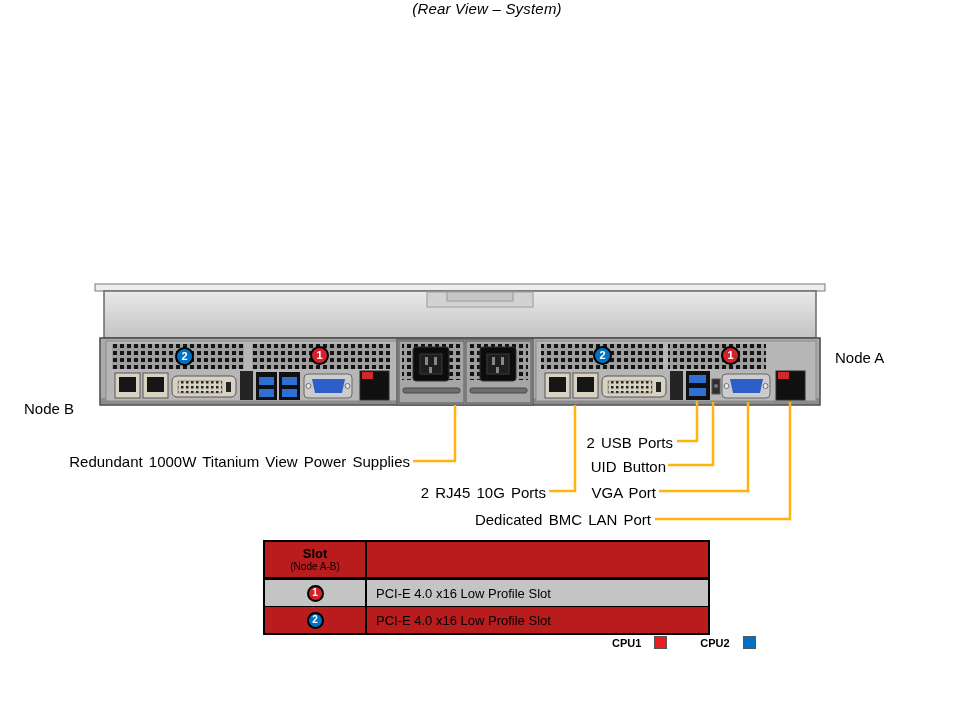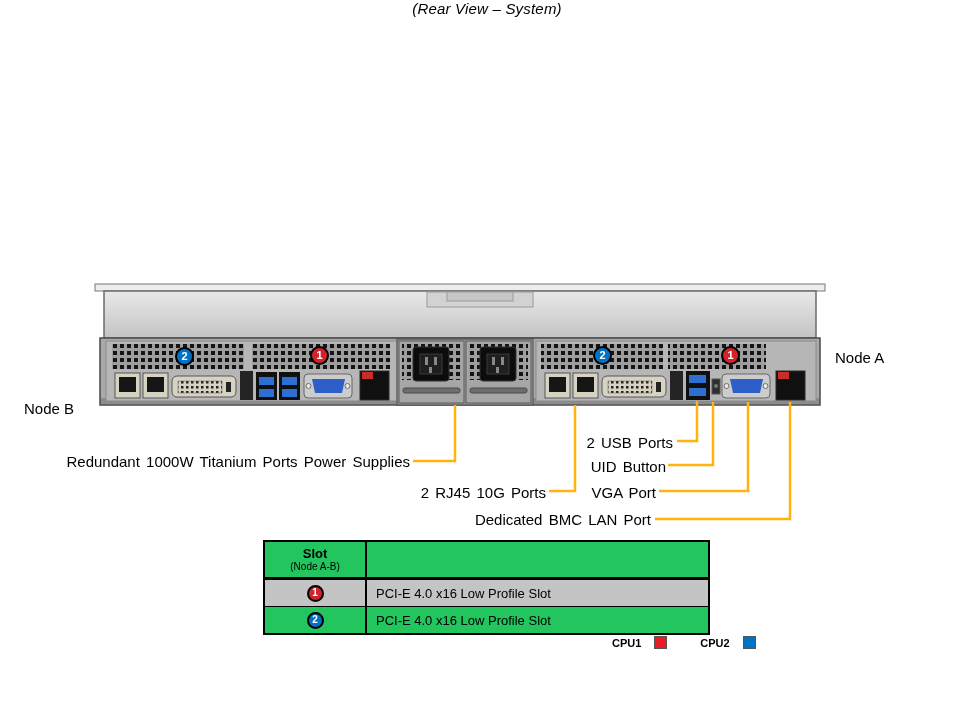--- a/index.html
+++ b/index.html
@@ -26,21 +26,21 @@
     position:absolute; width:15px; height:15px; border-radius:50%;
     border:2px solid #000; display:flex; align-items:center; justify-content:center;
     color:#fff; font-size:11px; font-weight:bold; line-height:1;
   }
   .badge-red  { background:#d2232a; }
   .badge-blue { background:#0072c6; }
 
   
   .slot-table {
     position:absolute; left:263px; top:540px; width:447px;
-    border:2px solid #000; box-sizing:border-box; background:#22c55e;
+    border:2px solid #000; box-sizing:border-box; background:#b91c1c;
   }
   .tbl-header { display:flex; height:35px; border-bottom:3px solid #000; }
   .hdr-slot {
     width:102px; border-right:2px solid #000; box-sizing:border-box;
     display:flex; flex-direction:column; align-items:center; justify-content:center;
   }
   .hdr-slot-main { font-weight:bold; font-size:13px; line-height:14px; }
   .hdr-slot-sub  { font-size:10px; line-height:11px; }
   .hdr-desc { flex:1; display:flex; align-items:center; justify-content:center;
               font-weight:bold; font-size:13px; }
@@ -223,21 +223,21 @@
 <div class="abs page-title">(Rear View – System)</div>
 
 <div class="abs node-label" style="left:24px; top:367px;margin-top:33px;">Node B</div>
 <div class="abs node-label" style="left:835px; top:349px;">Node A</div>
 
 <div class="chassis-badge badge-blue" style="left:175px; top:347px;">2</div>
 <div class="chassis-badge badge-red" style="left:310px; top:346px;">1</div>
 <div class="chassis-badge badge-blue" style="left:593px; top:346px;">2</div>
 <div class="chassis-badge badge-red" style="left:721px; top:346px;">1</div>
 
-<div class="callout-label" style="left:35px; top:453px; width:375px;">Redundant 1000W Titanium Ports Power Supplies</div>
+<div class="callout-label" style="left:35px; top:453px; width:375px;">Redundant 1000W Titanium View Power Supplies</div>
 <div class="callout-label" style="left:480px; top:434px; width:193px;">2 USB Ports</div>
 <div class="callout-label" style="left:480px; top:458px; width:186px;">UID Button</div>
 <div class="callout-label" style="left:380px; top:484px; width:166px;">2 RJ45 10G Ports</div>
 <div class="callout-label" style="left:530px; top:484px; width:126px;">VGA Port</div>
 <div class="callout-label" style="left:420px; top:511px; width:231px;">Dedicated BMC LAN Port</div>
 
 <div class="slot-table">
   <div class="tbl-header">
     <div class="hdr-slot">
       <div class="hdr-slot-main">Slot</div>

